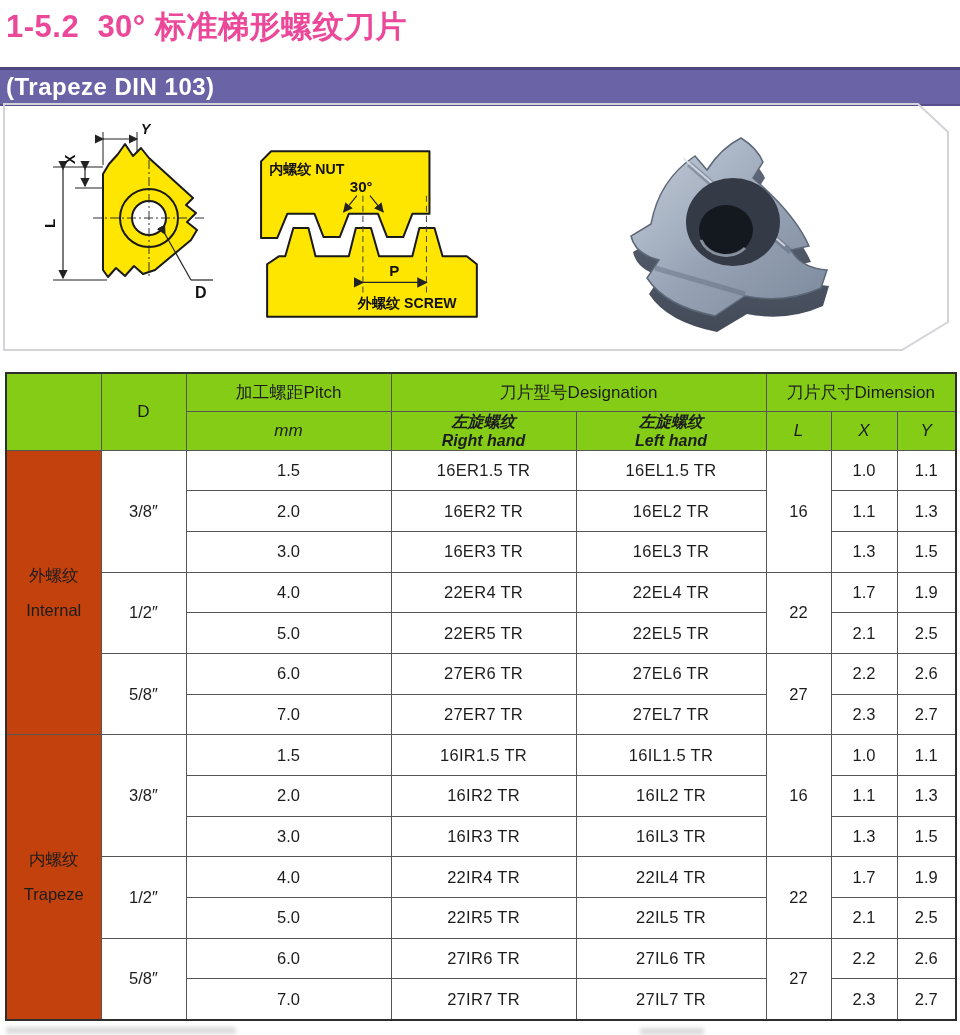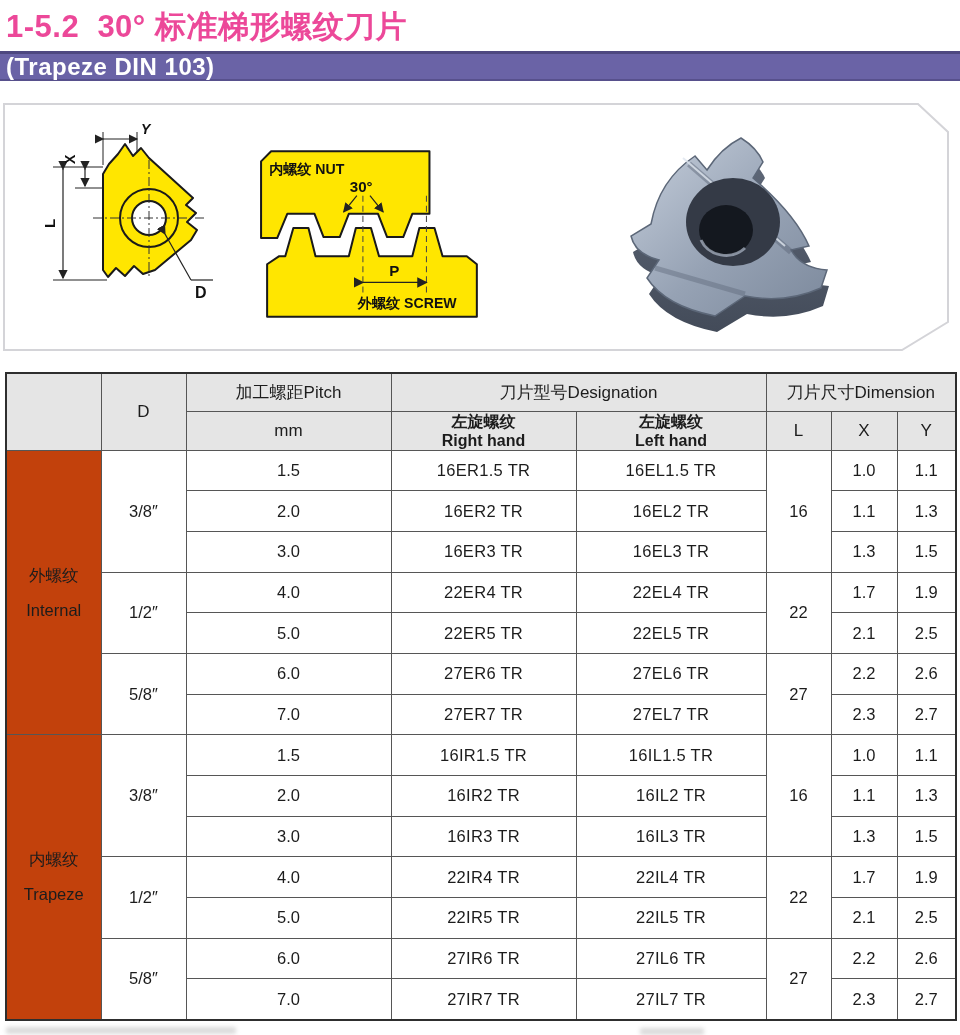--- a/index.html
+++ b/index.html
@@ -2,37 +2,37 @@
 <html><head>
 <meta charset="utf-8">
 <style>
   html,body{margin:0;padding:0;background:#ffffff;}
   #page{position:relative;width:960px;height:1035px;background:#ffffff;overflow:hidden;
         font-family:"Liberation Sans","DejaVu Sans",sans-serif;color:#111;}
   
   #page-title{position:absolute;left:6px;top:6px;font-size:31px;font-weight:bold;
               letter-spacing:0.5px;color:#ec4899;white-space:pre;}
   
-  #banner{position:absolute;left:0;top:51px;width:960px;height:30px;background:#6a63a6;
+  #banner{position:absolute;left:0;top:67px;width:960px;height:39px;background:#6a63a6;
           border-top:3px solid #4e4880;border-bottom:2px solid #57508c;box-sizing:border-box;
           display:flex;align-items:center;}
   #banner .txt{font-size:24px;font-weight:bold;color:#ffffff;padding-left:6px;letter-spacing:0.5px;}
   
   #figures-box{position:absolute;left:0;top:96px;width:960px;height:264px;pointer-events:none;}
   .fig{position:absolute;}
   svg text{font-family:"Liberation Sans","DejaVu Sans",sans-serif;}
   
   #spec-table{position:absolute;left:5px;top:372px;width:950px;border-collapse:collapse;
               table-layout:fixed;font-size:16.5px;color:#1c1c1c;}
   #spec-table td,#spec-table th{border:1.5px solid #565656;text-align:center;vertical-align:middle;
               padding:0;font-weight:normal;overflow:hidden;}
   #spec-table{border:2px solid #2e2e2e;}
-  #spec-table .hdr{background:#e5e5e5;}
+  #spec-table .hdr{background:#84cc16;}
   #spec-table .hr1{height:38px;}
-  #spec-table .hr2{height:28px;}
+  #spec-table .hr2{height:28px;font-style:italic;}
   #spec-table tbody tr{height:40.7px;}
   .hd-cn{font-weight:bold;font-size:17px;}
   .hd-two div{line-height:19px;font-weight:bold;font-size:16px;}
   .groupcell{background:#c2410c;font-size:16.5px;}
   .groupcell .cn{margin-bottom:14px;}
   .desig{letter-spacing:0.3px;}
   
   .smudge{position:absolute;height:7px;background:#bdbdbd;filter:blur(2px);opacity:.55;border-radius:2px;}
 </style>
 </head>

